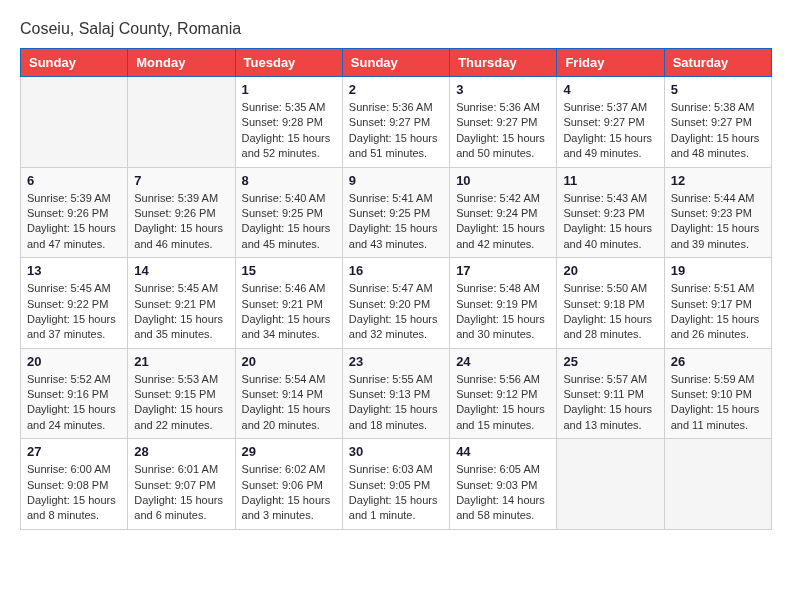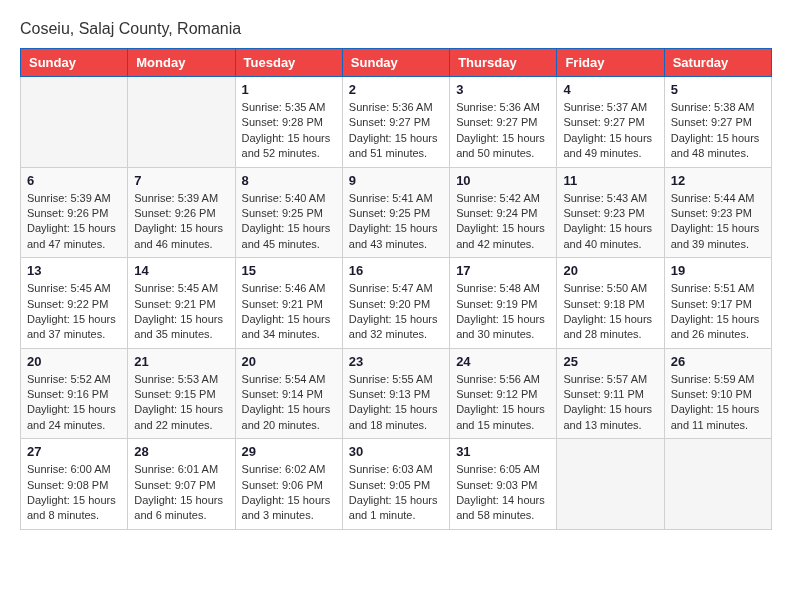--- a/index.html
+++ b/index.html
@@ -247,20 +247,20 @@
         </td>
         <td>
           <span class="day-number">29</span>
           <div class="day-info">Sunrise: 6:02 AM<br>Sunset: 9:06 PM<br>Daylight: 15 hours and 3 minutes.</div>
         </td>
         <td>
           <span class="day-number">30</span>
           <div class="day-info">Sunrise: 6:03 AM<br>Sunset: 9:05 PM<br>Daylight: 15 hours and 1 minute.</div>
         </td>
         <td>
-          <span class="day-number">31</span>
+          <span class="day-number">44</span>
           <div class="day-info">Sunrise: 6:05 AM<br>Sunset: 9:03 PM<br>Daylight: 14 hours and 58 minutes.</div>
         </td>
         <td class="empty-cell"></td>
         <td class="empty-cell"></td>
       </tr>
     </tbody>
 </table>
 
 </body></html>

